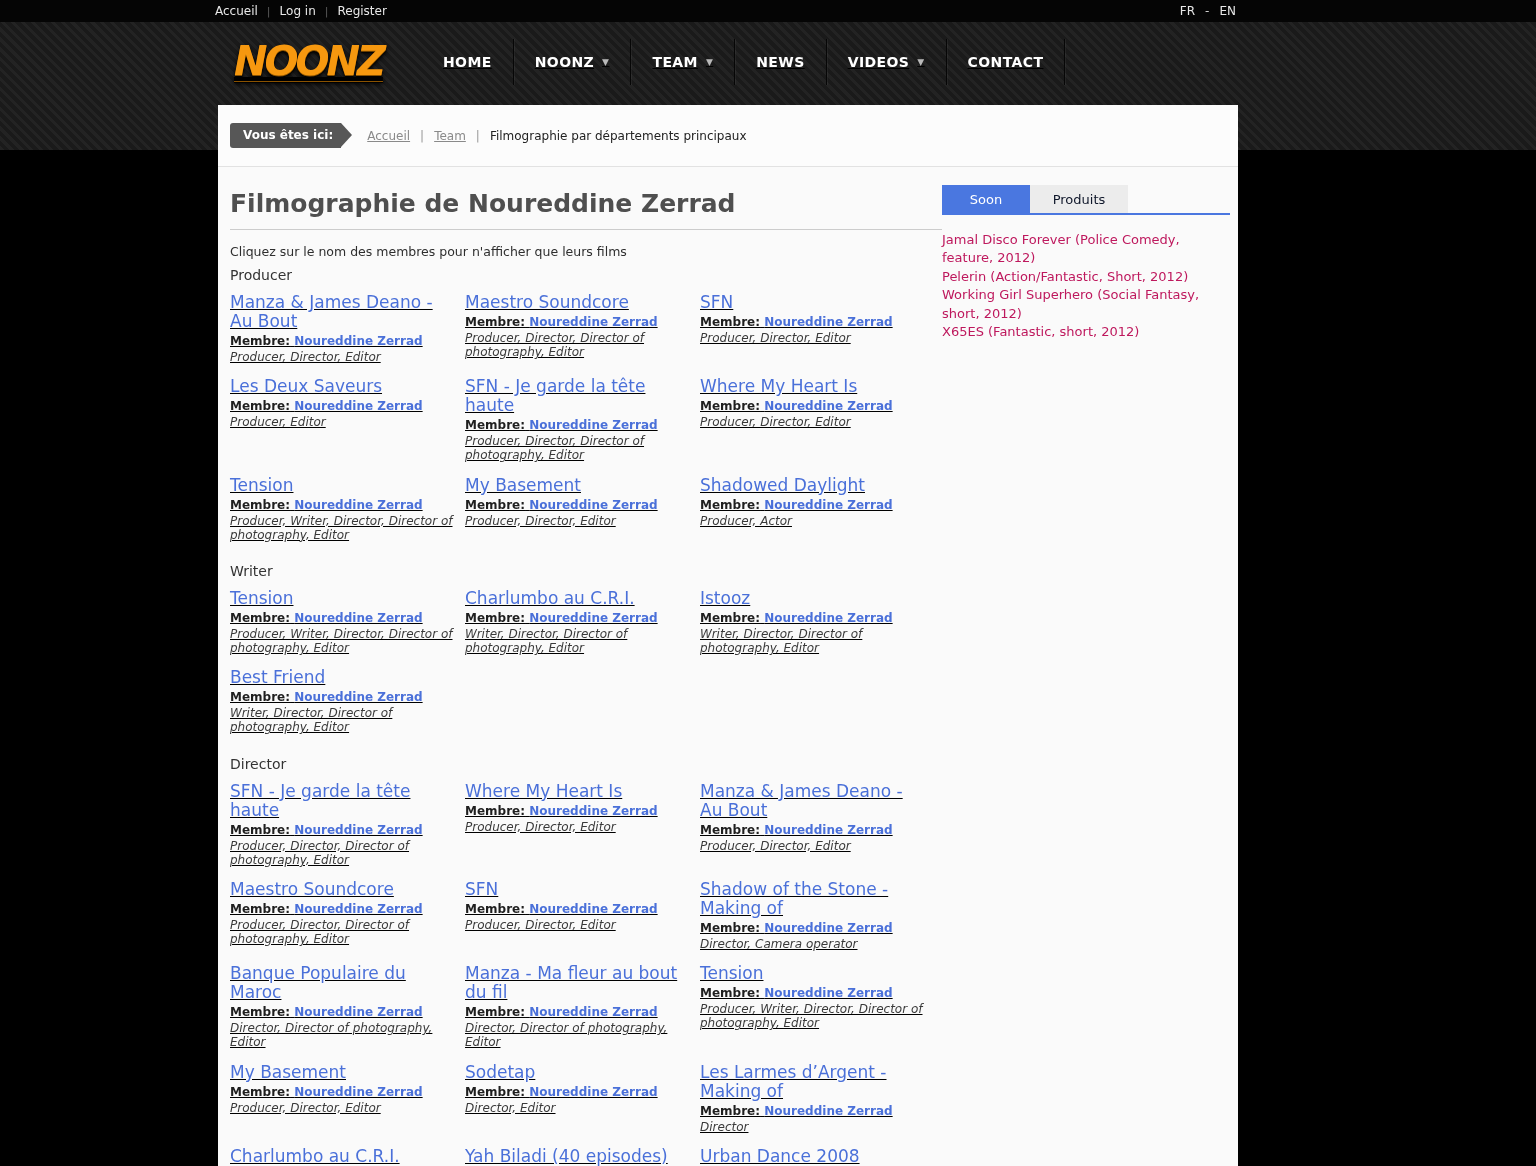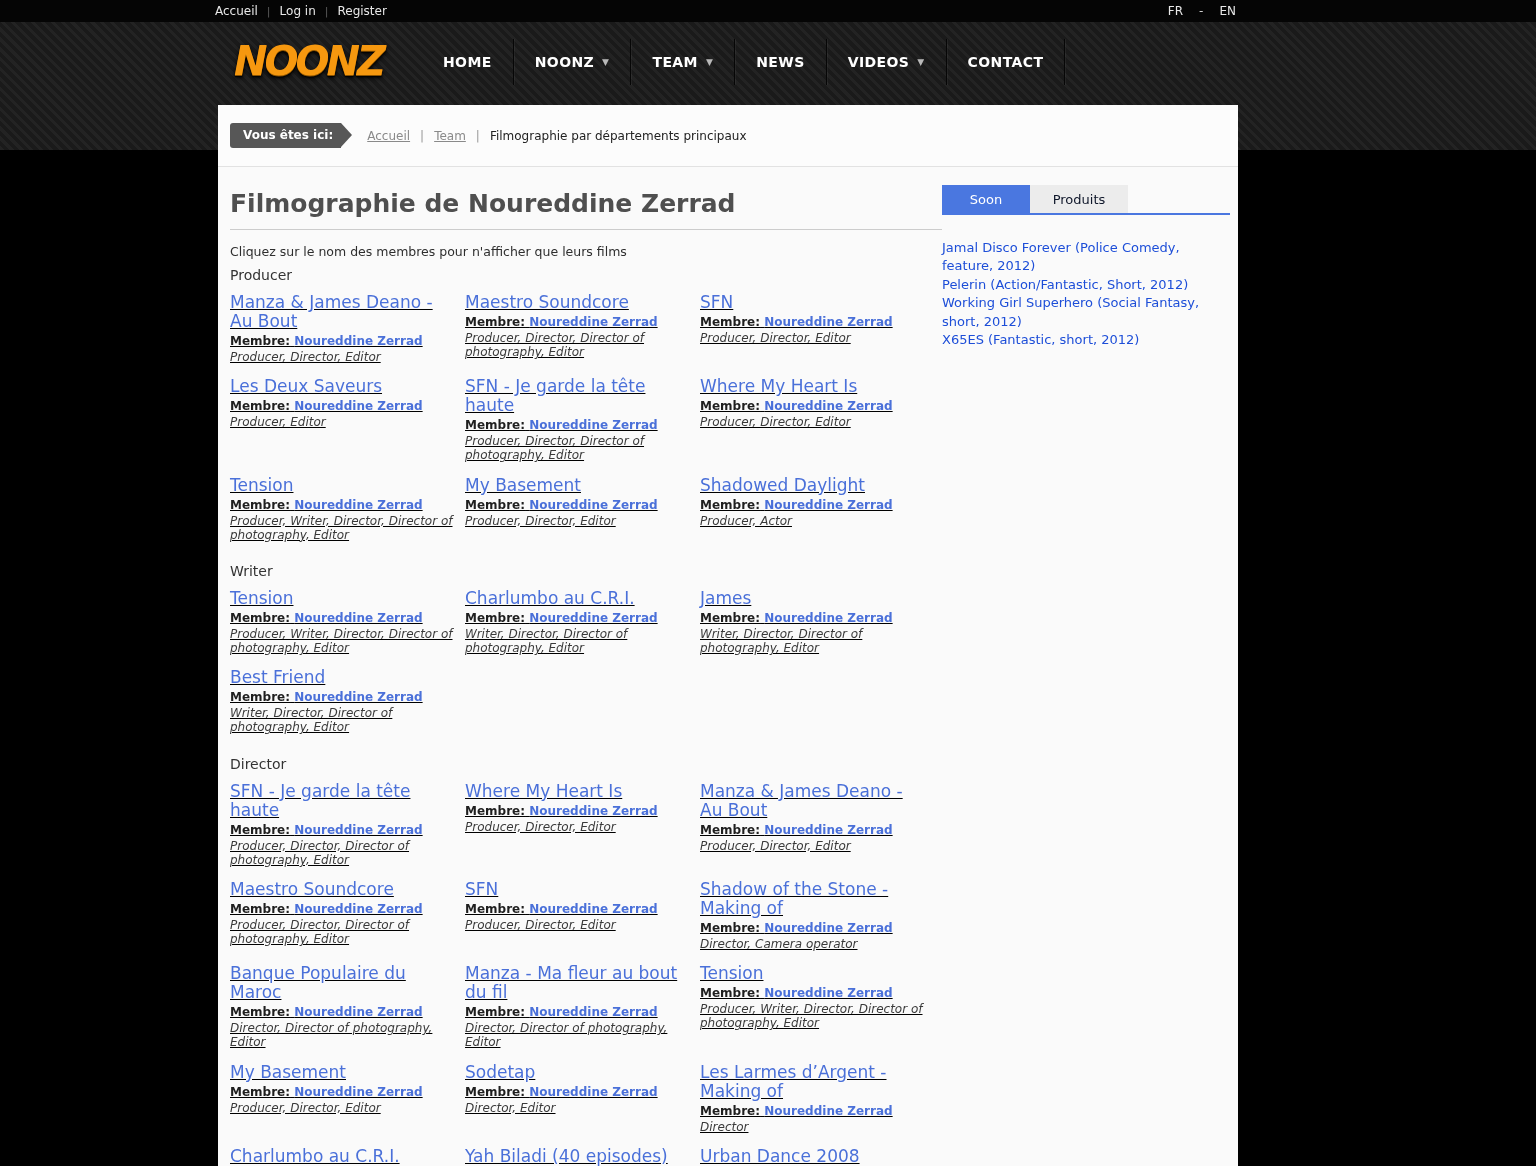--- a/index.html
+++ b/index.html
@@ -8,26 +8,27 @@
     width:1536px; height:1166px; overflow:hidden;
     background:#000;
     font-family:"DejaVu Sans", "Liberation Sans", sans-serif;
   }
 
   
   .topbar { height:22px; background:#050505; display:flex; align-items:center; font-size:12px; }
   .topbar-left { margin-left:215px; display:flex; align-items:center; gap:9px; }
   .topbar a { color:#e8e8e8; text-decoration:none; }
   .topbar .sep { color:#5a5a5a; font-size:11px; }
-  .topbar-right { margin-left:auto; margin-right:300px; display:flex; gap:16px; align-items:center; color:#cfcfcf; }
+  .topbar-right { margin-left:auto; margin-right:300px; display:flex; gap:10px; align-items:center; color:#cfcfcf; }
 
   
   .header-band {
     height:128px;
     background:repeating-linear-gradient(45deg,#232323 0px,#232323 3px,#1a1a1a 3px,#1a1a1a 7px);
+    text-decoration:underline;
   }
   .header-inner { width:1020px; margin-left:218px; display:flex; }
   .logo {
     margin:16px 0 0 16px; width:140px;
     font-style:italic; font-weight:bold; font-size:40px; letter-spacing:-3px;
     color:#f6980f; cursor:pointer;
     text-shadow:0 1px 0 #8a5200, 0 2px 1px #000, 0 3px 4px #000;
   }
   nav { display:flex; align-items:center; margin-left:48px; margin-top:16px; height:48px; }
   .nav-item { color:#fff; font-size:14px; font-weight:bold; letter-spacing:.4px;
@@ -64,21 +65,21 @@
   .film-member a { color:#4a70d9; text-decoration:none; }
   .film-roles { font-size:12px; font-style:italic; color:#3a3a3a; line-height:1.18; margin-top:1px; }
 
   
   .sidebar { width:288px; margin-left:auto; margin-top:6px; }
   .tabs { display:flex; border-bottom:2px solid #4a77e0; }
   .tab { height:28px; display:flex; align-items:center; justify-content:center;
     font-size:13px; cursor:pointer; }
   .tab-soon { width:88px; background:#4a77e0; color:#fff; }
   .tab-produits { width:98px; background:#ececec; color:#0f172a; }
-  .soon-list { padding-top:24px; font-size:13px; color:#1d4ed8; line-height:1.42; }
+  .soon-list { padding-top:16px; font-size:13px; color:#be185d; line-height:1.42; }
 </style>
 </head>
 <body>
 
 <div class="topbar">
   <div class="topbar-left">
     <a href="#">Accueil</a>
     <span class="sep">|</span>
     <a href="#">Log in</a>
     <span class="sep">|</span>
@@ -202,21 +203,21 @@
                 <a class="film-title" href="#">Tension</a>
                 <div class="film-member"><span>Membre:</span> <a href="#">Noureddine Zerrad</a></div>
                 <div class="film-roles">Producer, Writer, Director, Director of photography, Editor</div>
               </div>
               <div class="film">
                 <a class="film-title" href="#">Charlumbo au C.R.I.</a>
                 <div class="film-member"><span>Membre:</span> <a href="#">Noureddine Zerrad</a></div>
                 <div class="film-roles">Writer, Director, Director of photography, Editor</div>
               </div>
               <div class="film">
-                <a class="film-title" href="#">James</a>
+                <a class="film-title" href="#">Istooz</a>
                 <div class="film-member"><span>Membre:</span> <a href="#">Noureddine Zerrad</a></div>
                 <div class="film-roles">Writer, Director, Director of photography, Editor</div>
               </div>
               <div class="film">
                 <a class="film-title" href="#">Best Friend</a>
                 <div class="film-member"><span>Membre:</span> <a href="#">Noureddine Zerrad</a></div>
                 <div class="film-roles">Writer, Director, Director of photography, Editor</div>
               </div>
             </div>
           </div>

